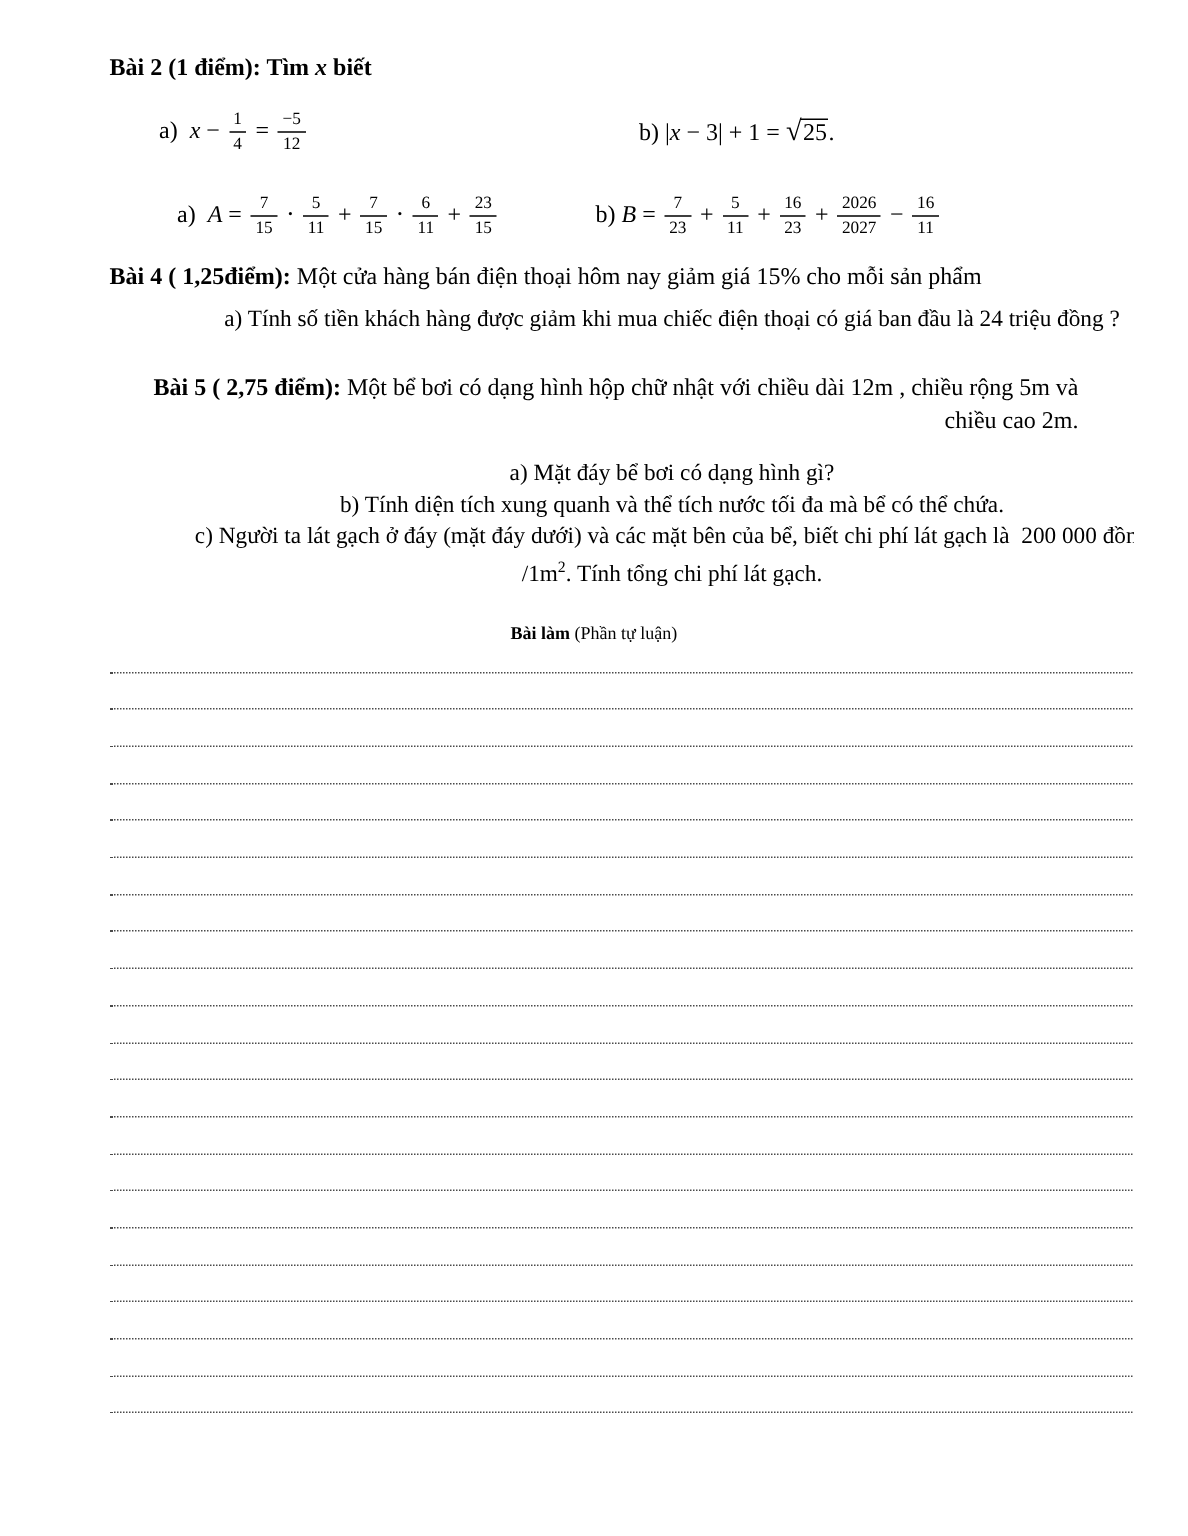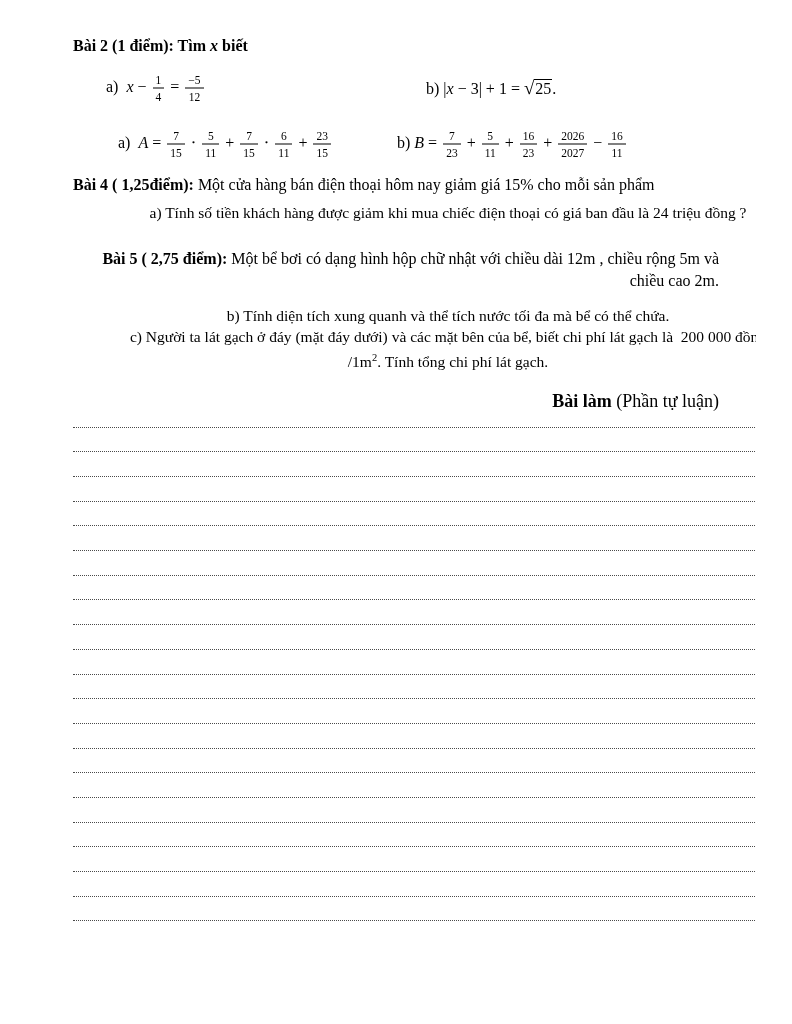--- a/index.html
+++ b/index.html
@@ -91,22 +91,22 @@
 
   .heading-block {
     line-height: 22px;
   }
   .mt-b3 { margin-top: 7px; }
   .mt-b4 { margin-top: 8px; }
   .mt-b5 { margin-top: 24px; text-align: right; }
   .list-b5 { margin-top: 13px; line-height: 21px; }
 
   .answer-title {
-    text-align: right;
-    font-size: 18px;
+    text-align: center;
+    font-size: 12px;
     margin-top: 19px;
     margin-bottom: 4px;
     line-height: 20px;
   }
 
   .answer-lines { width: 718px; }
   .answer-line {
     height: 23.7px;
     border-bottom: 1.6px dotted var(--dot, #4a4a4a);
   }
@@ -128,20 +128,21 @@
     <span class="formula-part part-b"><span class="tok">b) </span><span class="tok it">B</span><span class="tok"> = </span><span class="frac"><span class="num">7</span><span class="den">23</span></span><span class="tok"> + </span><span class="frac"><span class="num">5</span><span class="den">11</span></span><span class="tok"> + </span><span class="frac"><span class="num">16</span><span class="den">23</span></span><span class="tok"> + </span><span class="frac"><span class="num">2026</span><span class="den">2027</span></span><span class="tok"> − </span><span class="frac"><span class="num">16</span><span class="den">11</span></span></span>
   </div>
 
   <p class="problem-heading mt-b4"><span class="tok bold">Bài 4 ( 1,25điểm):</span><span class="tok"> Một cửa hàng bán điện thoại hôm nay giảm giá 15% cho mỗi sản phẩm</span></p>
   <div class="sub-list">
     <p class="sub-item"><span class="tok">a) Tính số tiền khách hàng được giảm khi mua chiếc điện thoại có giá ban đầu là 24 triệu đồng ?</span></p>
   </div>
 
   <p class="problem-heading heading-block mt-b5"><span class="tok bold">Bài 5 ( 2,75 điểm):</span><span class="tok"> Một bể bơi có dạng hình hộp chữ nhật với chiều dài 12m , chiều rộng 5m và chiều cao 2m.</span></p>
   <div class="sub-list list-b5">
+    <p class="sub-item"><span class="tok">a) Mặt đáy bể bơi có dạng hình gì?</span></p>
     <p class="sub-item"><span class="tok">b) Tính diện tích xung quanh và thể tích nước tối đa mà bể có thể chứa.</span></p>
     <p class="sub-item"><span class="tok">c) Người ta lát gạch ở đáy (mặt đáy dưới) và các mặt bên của bể, biết chi phí lát gạch là  200 000 đồng /1m</span><sup>2</sup><span class="tok">. Tính tổng chi phí lát gạch.</span></p>
   </div>
 
   <p class="answer-title"><span class="tok bold">Bài làm</span><span class="tok"> (Phần tự luận)</span></p>
   <div class="answer-lines">
       <div class="answer-line"></div>
       <div class="answer-line"></div>
       <div class="answer-line"></div>
       <div class="answer-line"></div>

